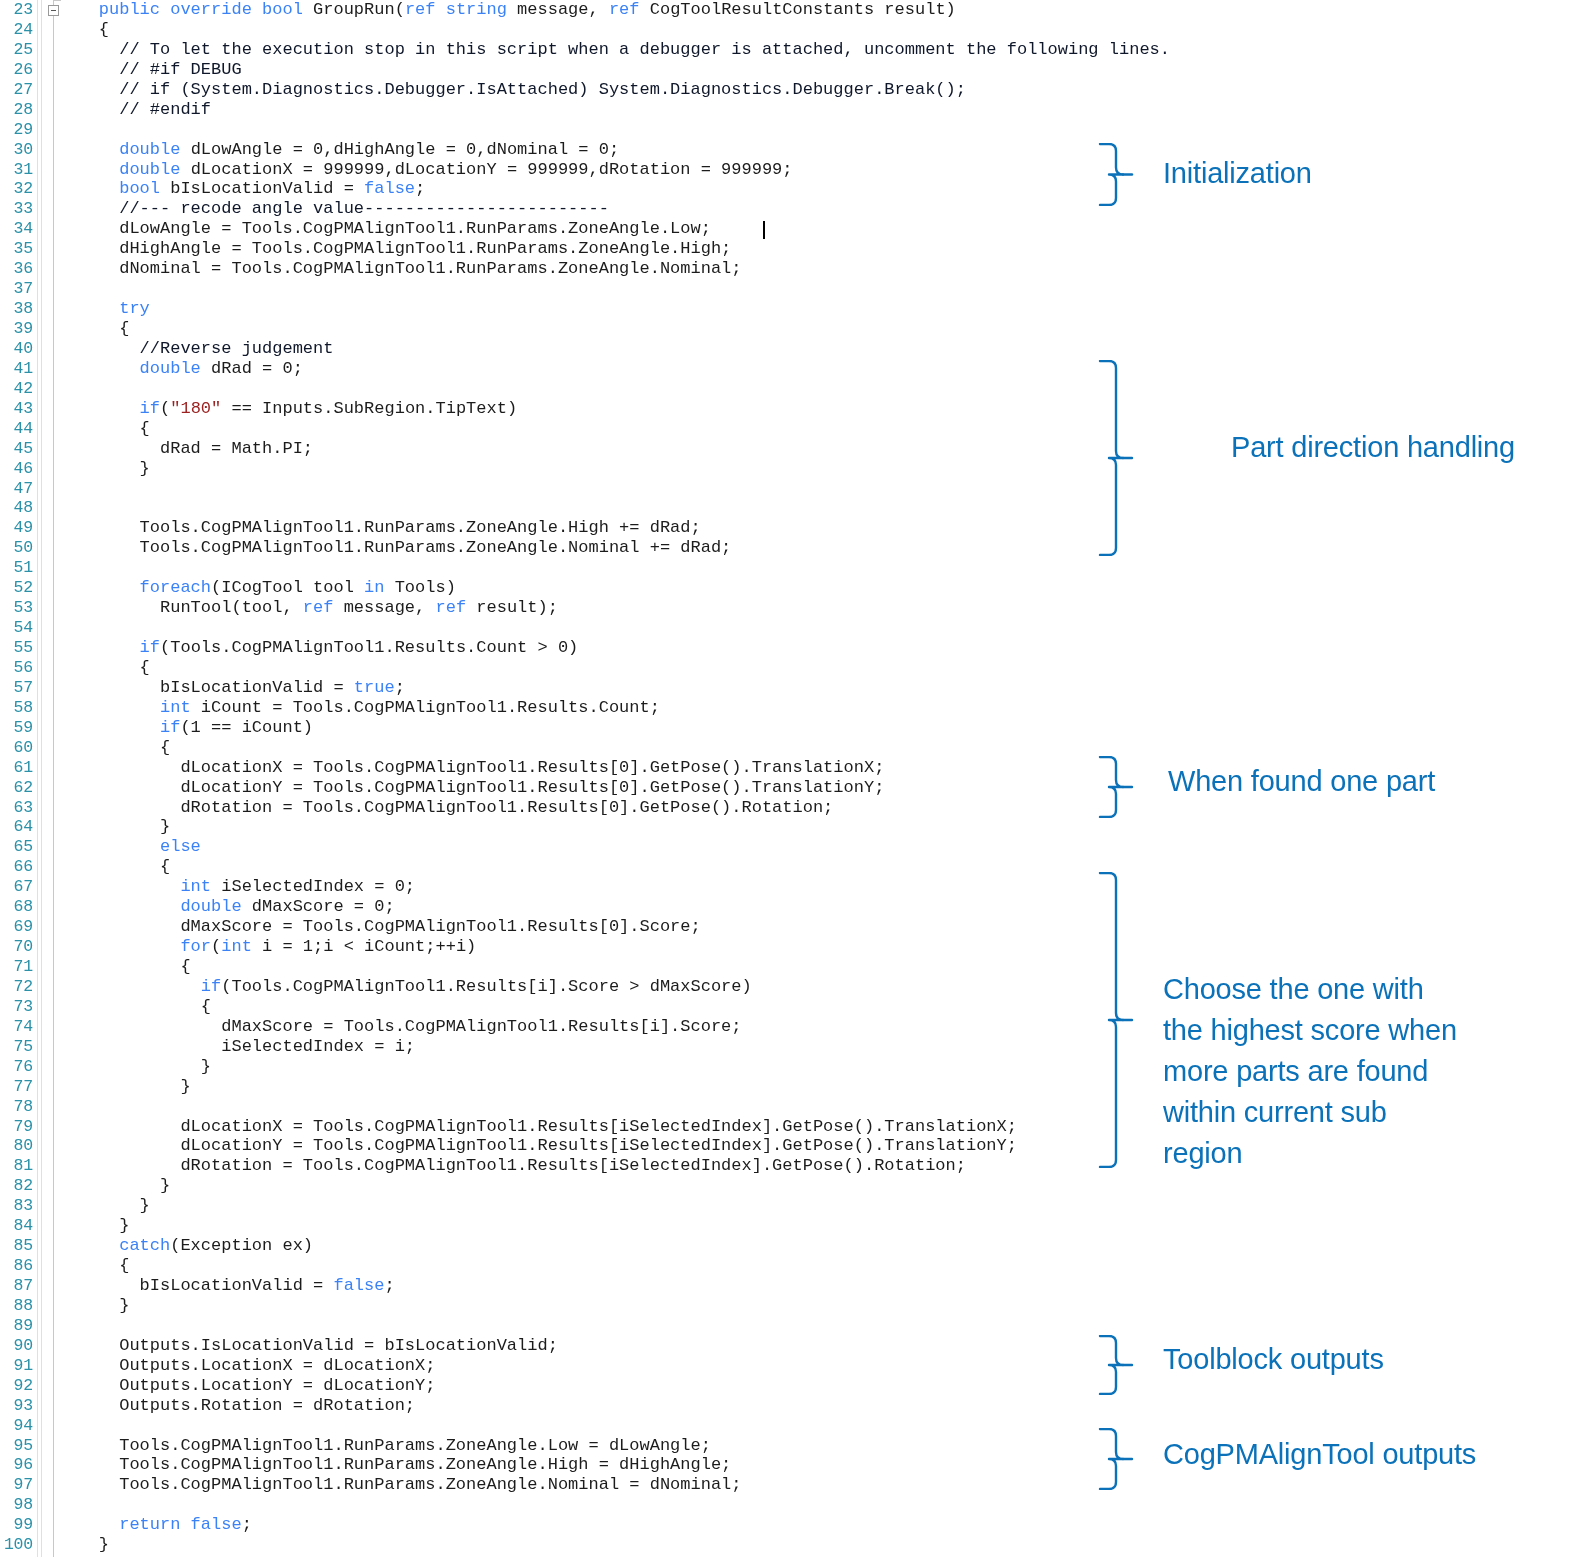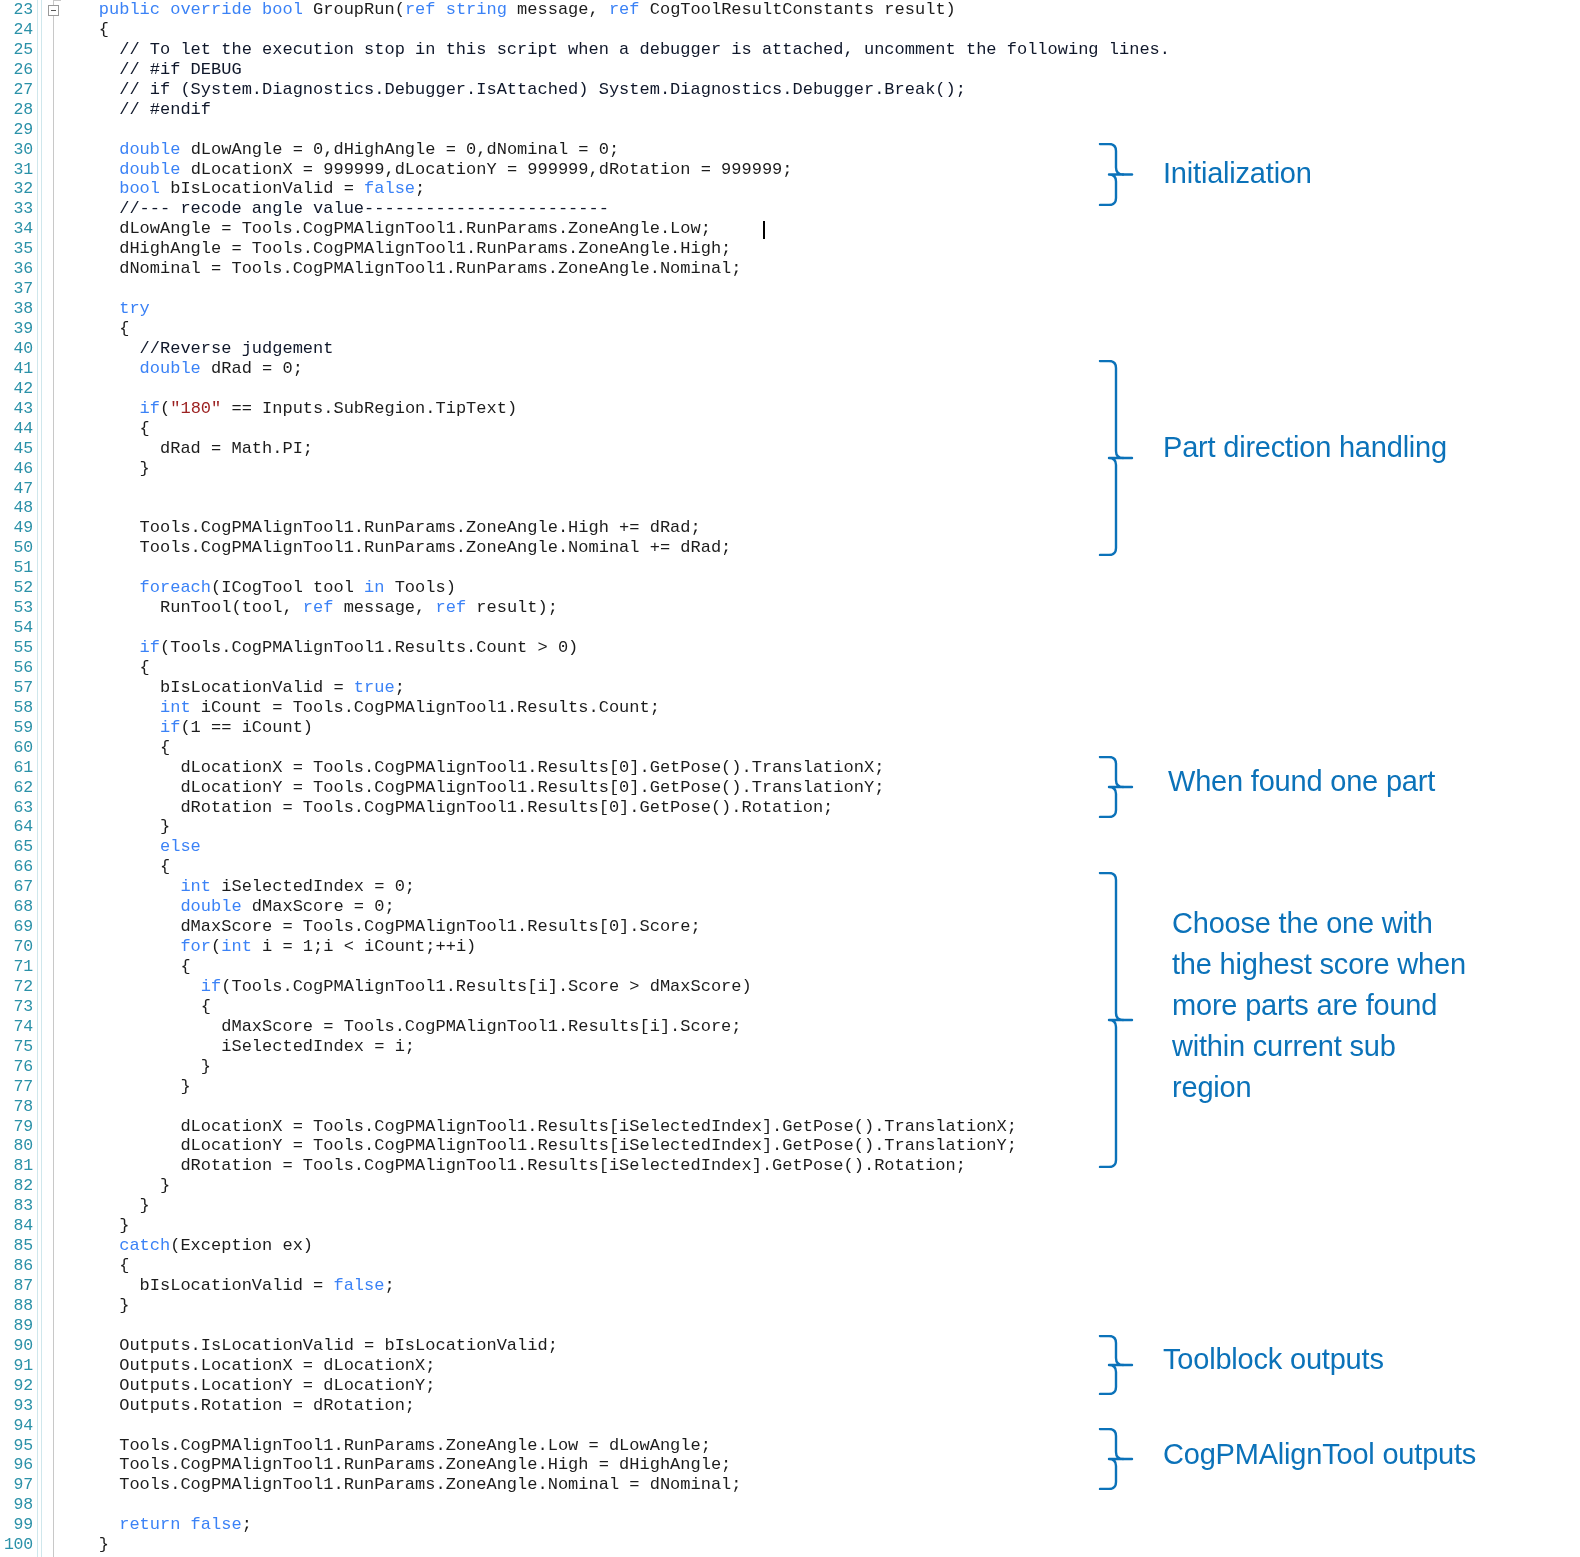--- a/index.html
+++ b/index.html
@@ -221,35 +221,35 @@
         <path d="M 25 31.5 L 34 31.5" fill="none" stroke="#0b72b9" stroke-width="2.4" stroke-linecap="round"></path>
       </svg>
     </div>
     <div class="anno-label" style="left: 1163px; top: 153px;">Initialization</div>
     <div class="anno" style="left: 1098px; top: 360px; width: 36px; height: 196px;">
       <svg class="brace-svg" width="36" height="196" viewBox="0 0 36 196">
         <path d="M 2 1 L 11 1 Q 18 1 18 8 L 18 91 Q 18 98 25 98 L 11 98 Q 18 98 18 105 L 18 188 Q 18 195 11 195 L 2 195" fill="none" stroke="#0b72b9" stroke-width="2.4" stroke-linecap="round" stroke-linejoin="round"></path>
         <path d="M 25 98 L 34 98" fill="none" stroke="#0b72b9" stroke-width="2.4" stroke-linecap="round"></path>
       </svg>
     </div>
-    <div class="anno-label" style="left: 1163px; top: 427px;">Part direction handling</div>
+    <div class="anno-label" style="left: 1231px; top: 427px;">Part direction handling</div>
     <div class="anno" style="left: 1098px; top: 756px; width: 36px; height: 62px;">
       <svg class="brace-svg" width="36" height="62" viewBox="0 0 36 62">
         <path d="M 2 1 L 11 1 Q 18 1 18 8 L 18 24 Q 18 31 25 31 L 11 31 Q 18 31 18 38 L 18 54 Q 18 61 11 61 L 2 61" fill="none" stroke="#0b72b9" stroke-width="2.4" stroke-linecap="round" stroke-linejoin="round"></path>
         <path d="M 25 31 L 34 31" fill="none" stroke="#0b72b9" stroke-width="2.4" stroke-linecap="round"></path>
       </svg>
     </div>
     <div class="anno-label" style="left: 1168px; top: 761px;">When found one part</div>
     <div class="anno" style="left: 1098px; top: 872px; width: 36px; height: 296px;">
       <svg class="brace-svg" width="36" height="296" viewBox="0 0 36 296">
         <path d="M 2 1 L 11 1 Q 18 1 18 8 L 18 141 Q 18 148 25 148 L 11 148 Q 18 148 18 155 L 18 288 Q 18 295 11 295 L 2 295" fill="none" stroke="#0b72b9" stroke-width="2.4" stroke-linecap="round" stroke-linejoin="round"></path>
         <path d="M 25 148 L 34 148" fill="none" stroke="#0b72b9" stroke-width="2.4" stroke-linecap="round"></path>
       </svg>
     </div>
-    <div class="anno-label" style="left: 1163px; top: 903px; margin-left: 9px;">Choose the one with
+    <div class="anno-label" style="left: 1163px; top: 969px;">Choose the one with
 the highest score when
 more parts are found
 within current sub
 region</div>
     <div class="anno" style="left: 1098px; top: 1335px; width: 36px; height: 60px;">
       <svg class="brace-svg" width="36" height="60" viewBox="0 0 36 60">
         <path d="M 2 1 L 11 1 Q 18 1 18 8 L 18 23 Q 18 30 25 30 L 11 30 Q 18 30 18 37 L 18 52 Q 18 59 11 59 L 2 59" fill="none" stroke="#0b72b9" stroke-width="2.4" stroke-linecap="round" stroke-linejoin="round"></path>
         <path d="M 25 30 L 34 30" fill="none" stroke="#0b72b9" stroke-width="2.4" stroke-linecap="round"></path>
       </svg>
     </div>

